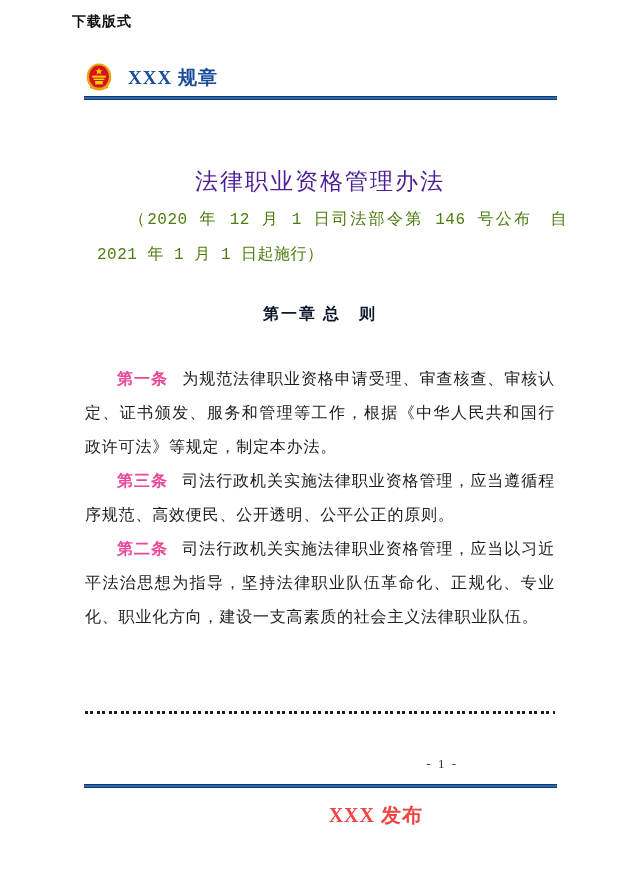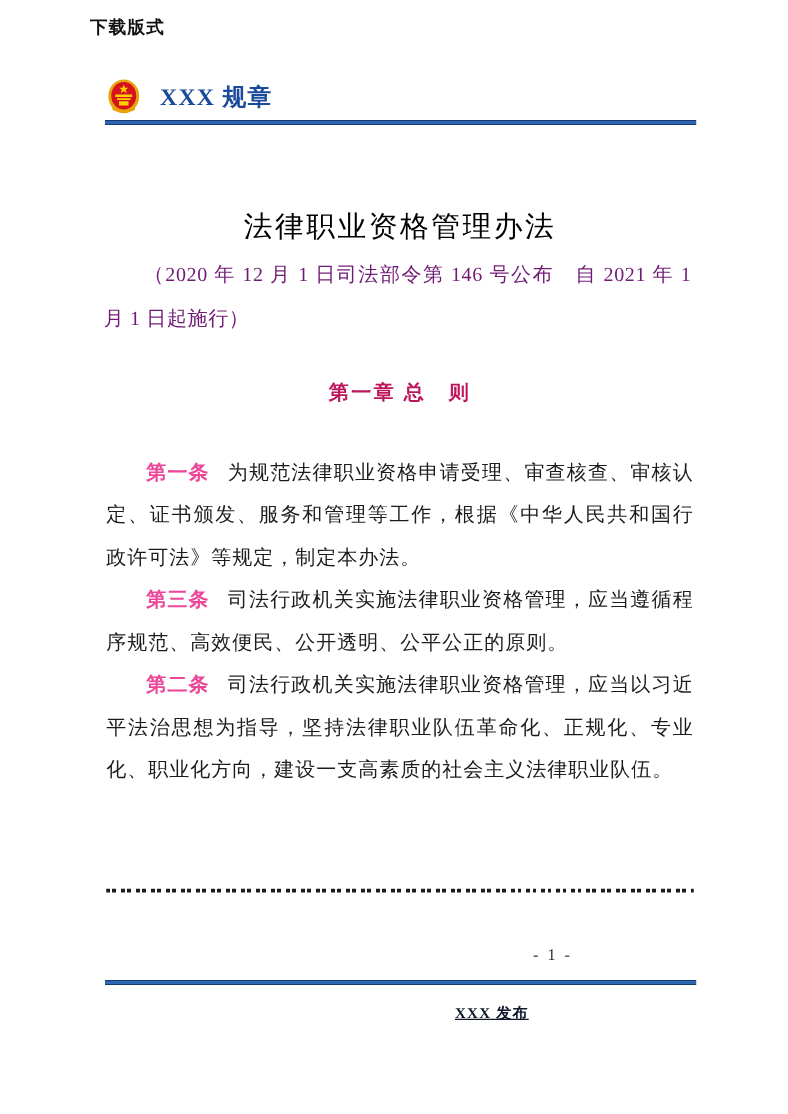--- a/index.html
+++ b/index.html
@@ -38,37 +38,38 @@
       #14396f 0%, #14396f 26%,
       #2e67b1 26%, #2e67b1 74%,
       #14396f 74%, #14396f 100%);
   }
   .rule-header { top: 96px; }
   .rule-footer { top: 784px; }
 
   .doc-title {
     position: absolute; left: 85px; top: 166px; width: 470px;
     text-align: center;
-    font-size: 23px; font-weight: 500; color: #000000;
+    font-size: 23px; font-weight: 500; color: #4c1d95;
     letter-spacing: 2px;
   }
 
   .doc-subtitle {
-    position: absolute; left: 83px; top: 203px; width: 470px;
+    position: absolute; left: 97px; top: 203px; width: 470px;
     font-size: 16px; line-height: 35px;
     text-indent: 2em;
     text-align: justify;
     letter-spacing: 0.5px;
-    color: #701a75;
+    color: #4d7c0f;
+    font-family: Liberation Mono, monospace;
   }
 
   .chapter-heading {
     position: absolute; left: 85px; top: 304px; width: 470px;
     text-align: center;
-    font-size: 16px; font-weight: bold; color: #be185d;
+    font-size: 16px; font-weight: bold; color: #0f172a;
     letter-spacing: 2px;
   }
 
   .articles {
     position: absolute; left: 85px; top: 362px; width: 470px;
     font-size: 16px; line-height: 34px;
     text-align: justify;
     letter-spacing: 0.8px;
     color: #1c1c1c;
   }
@@ -89,23 +90,22 @@
       transparent 8px, transparent 12px);
   }
 
   .page-number {
     position: absolute; top: 756px; right: 78px;
     font-size: 13px; color: #333; letter-spacing: 2px;
   }
 
   .publisher {
     position: absolute; top: 802px; right: 113px;
-    font-size: 12px; font-weight: bold; color: #0f172a;
+    font-size: 20px; font-weight: bold; color: #ef4444;
     letter-spacing: 1px;
-    text-decoration: underline;
   }
 </style>
 </head>
 <body>
 
 <div class="page">
 
   <a class="download-label">下载版式</a>
 
   <div class="masthead">

